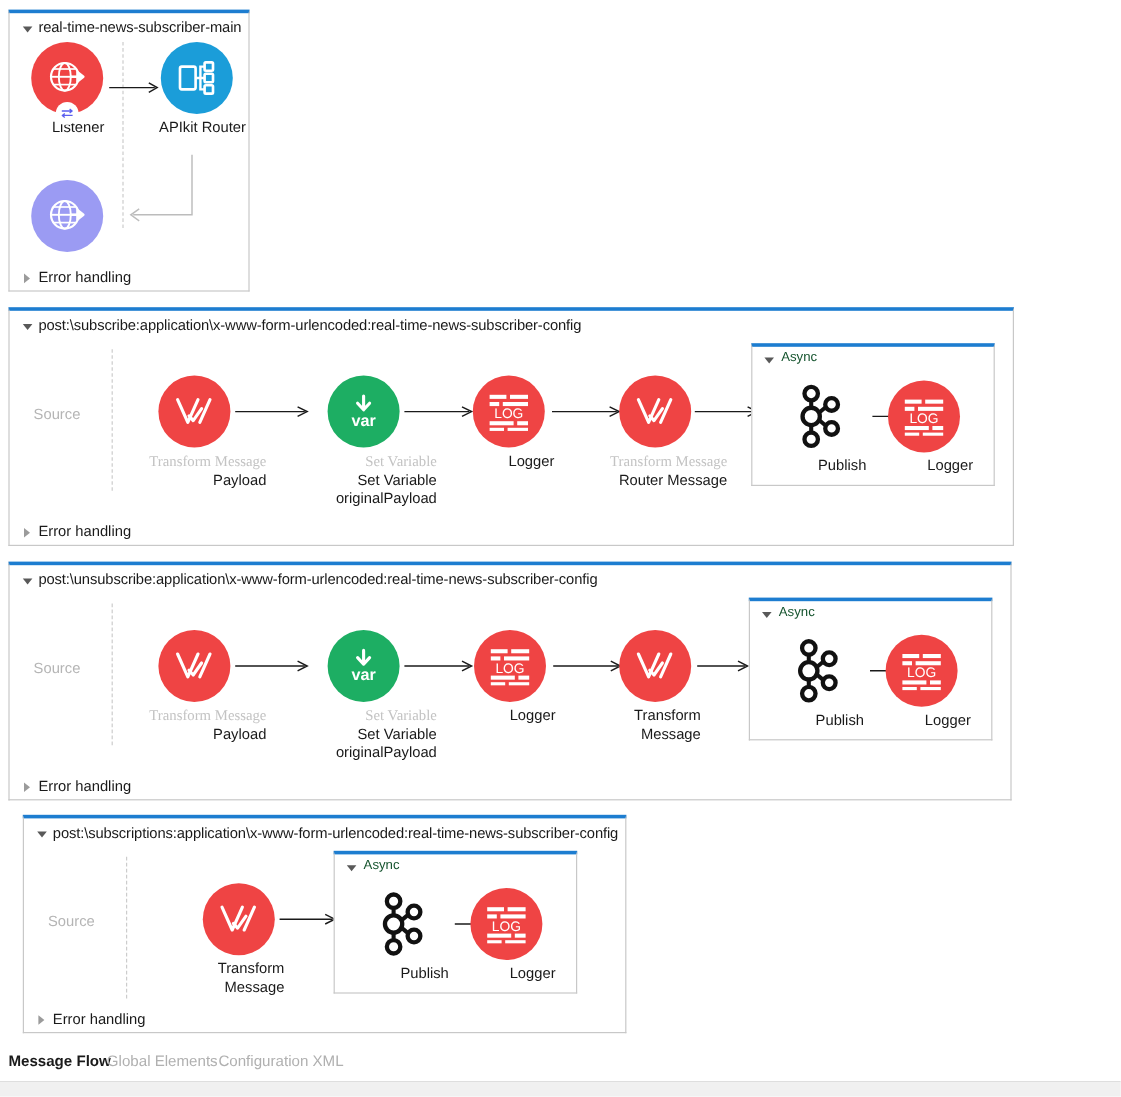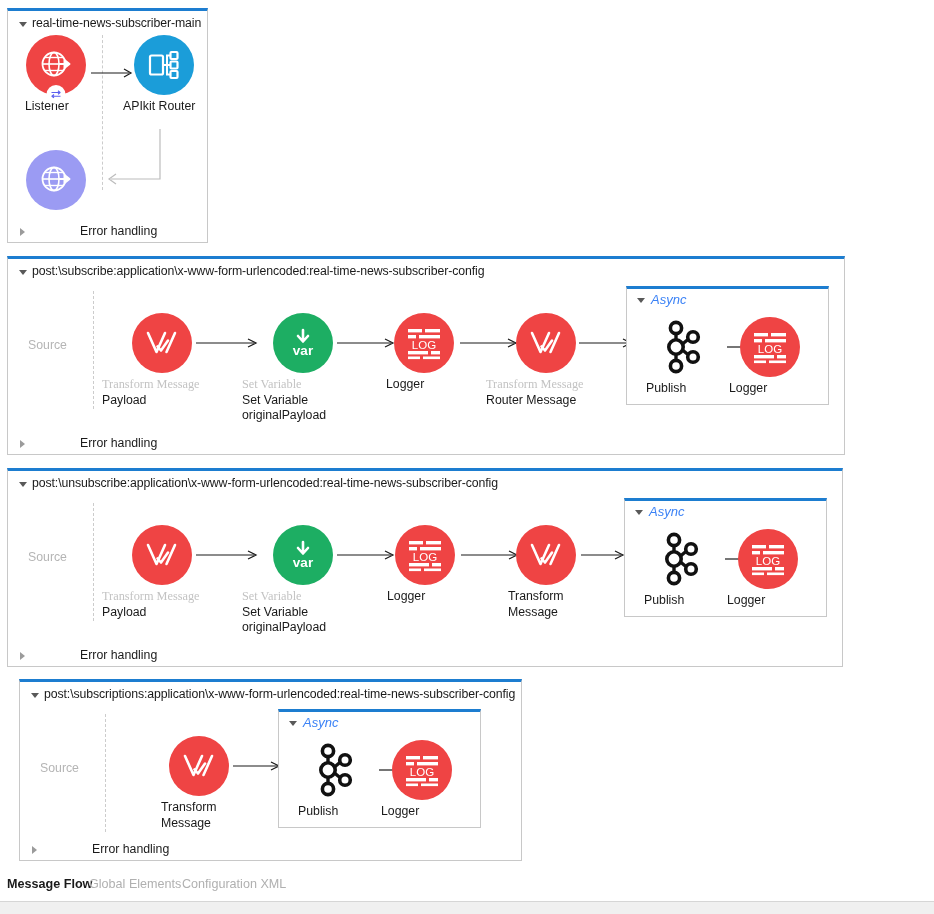--- a/index.html
+++ b/index.html
@@ -48,40 +48,39 @@
     width: 0; height: 0;
     border-top: 4.5px solid transparent;
     border-bottom: 4.5px solid transparent;
     border-left: 5.5px solid #9b9b9b;
   }
   .err-handling {
     position: absolute;
     font-size: 12.3px;
     color: #1a1a1a;
     white-space: nowrap;
-    margin-left: 48px;
   }
 
   
   .source-label {
     position: absolute;
     font-size: 12.3px;
     color: #b5b5b5;
     white-space: nowrap;
   }
   .lane-divider {
     position: absolute;
     width: 0;
     border-left: 1px dashed #cccccc;
   }
 
   
   .node {
     position: absolute;
-    text-align: left;
+    text-align: right;
   }
   .circ {
     width: 60px; height: 60px;
     border-radius: 50%;
     position: relative;
     margin: 0 auto;
     display: flex;
     align-items: center;
     justify-content: center;
   }
@@ -113,23 +112,22 @@
   .scope {
     position: absolute;
     background: #ffffff;
     border: 1px solid #c8c8c8;
     border-top: 3px solid #1d7dd0;
   }
   .scope-title {
     position: absolute;
     left: 24px;
     top: 3px;
-    font-size: 13px;
-    color: #3b82f6;
-    font-style: italic;
+    font-size: 11px;
+    color: #14532d;
   }
   .scope .tri-down { left: 10px; top: 9px; }
 
   
   #tabbar {
     position: absolute;
     left: 0;
     bottom: 0;
     width: 934px;
     height: 48px;

